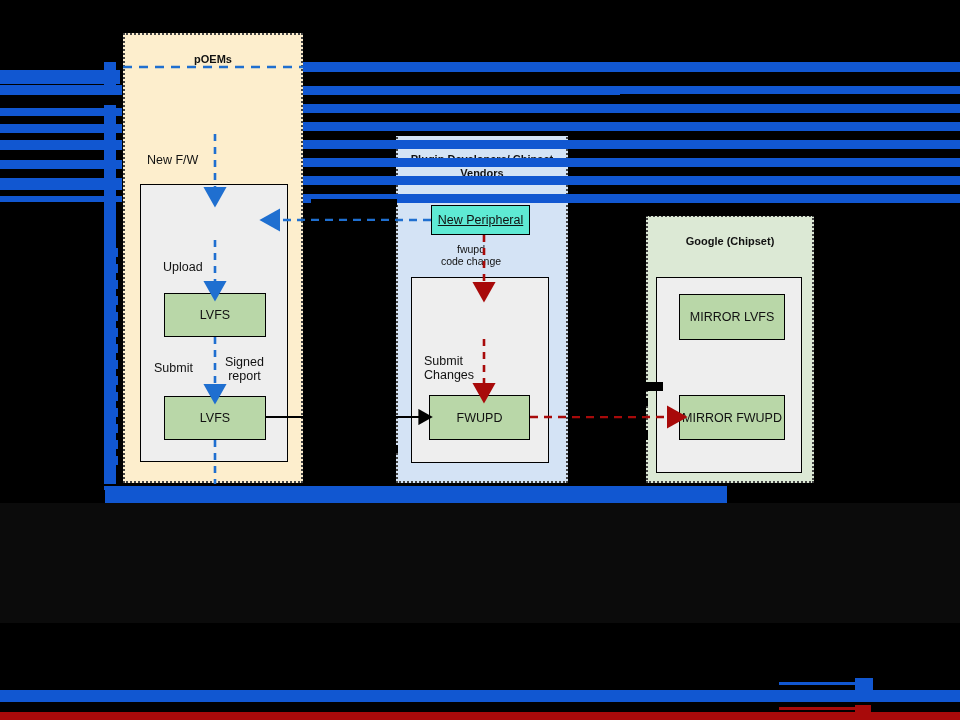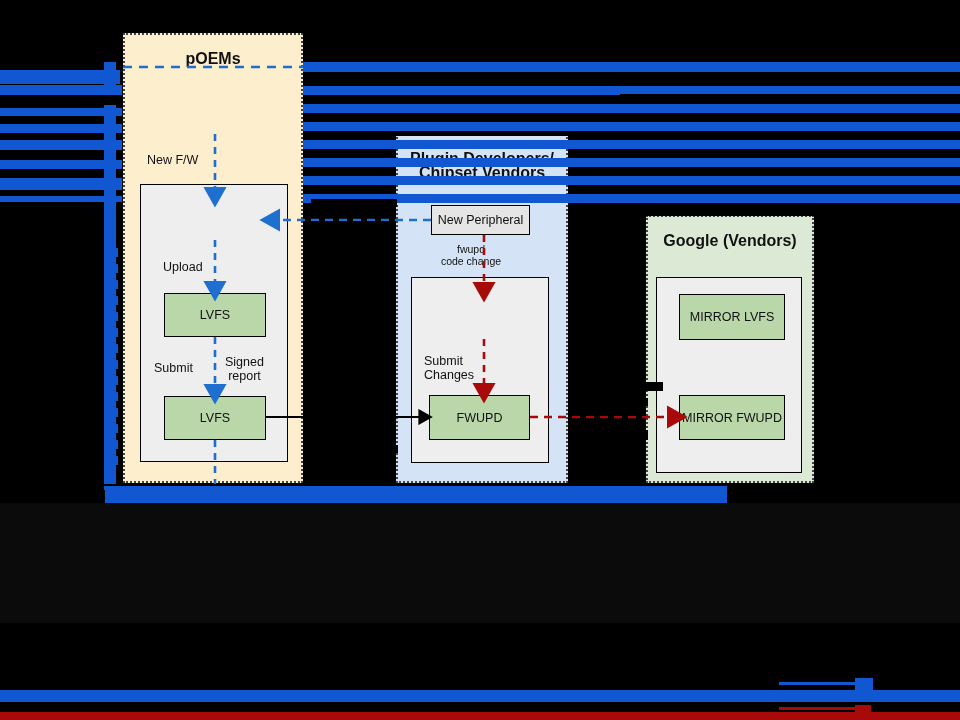--- a/index.html
+++ b/index.html
@@ -7,21 +7,21 @@
   body{width:960px;height:720px;overflow:hidden;
        font-family:"Liberation Sans","DejaVu Sans",sans-serif;}
 
   #stage{position:relative;width:960px;height:720px;background:#000;overflow:hidden;}
 
   
   #diagram{position:absolute;left:0;top:0;width:960px;height:720px;}
 
   .group{position:absolute;border:2px dotted #444;box-sizing:border-box;}
   .group-title{position:absolute;left:0;right:0;text-align:center;
-                font-weight:bold;font-size:16px;color:#111;line-height:14px;}
+                font-weight:bold;font-size:11px;color:#111;line-height:14px;}
 
   .panel{position:absolute;background:#eeeeee;border:1.4px solid #000;box-sizing:border-box;}
 
   .node{position:absolute;box-sizing:border-box;border:1.4px solid #000;
         display:flex;align-items:center;justify-content:center;
         text-align:center;font-size:12.5px;color:#111;line-height:14px;}
 
   .lbl{position:absolute;font-size:12.5px;color:#111;line-height:14px;text-align:left;
        white-space:pre-line;}
   .lbl.sm{font-size:10.5px;line-height:12px;text-align:center;}
@@ -48,34 +48,34 @@
       <div class="group-title" style="top:17px;">pOEMs</div>
     </div>
 
     <div class="group" style="left:396px;top:133px;width:172px;height:350px;background:#d4e3f5;">
       <div class="group-title" style="top:17px;">Plugin Developers/
 Chipset Vendors</div>
     </div>
 
     <div class="group" style="left:646px;top:215px;width:168px;height:268px;background:#dce9d5;">
       <div class="group-title" style="top:17px;">Google
-(Vendors)</div>
+(Chipset)</div>
     </div>
 
     <div class="panel" style="left:140px;top:184px;width:148px;height:278px;"></div>
     <div class="panel" style="left:411px;top:277px;width:138px;height:186px;"></div>
     <div class="panel" style="left:656px;top:277px;width:146px;height:196px;"></div>
 
 
 
     <div class="node" style="left:164px;top:293px;width:102px;height:44px;background:#b9d7a8;">LVFS</div>
 
     <div class="node" style="left:164px;top:396px;width:102px;height:44px;background:#b9d7a8;">LVFS</div>
 
-    <div class="node" style="left:431px;top:205px;width:99px;height:30px;background:#e5e5e5;">New Peripheral</div>
+    <div class="node" style="left:431px;top:205px;width:99px;height:30px;background:#5eead4;text-decoration:underline;">New Peripheral</div>
 
 
     <div class="node" style="left:429px;top:395px;width:101px;height:45px;background:#b9d7a8;">FWUPD</div>
 
     <div class="node" style="left:679px;top:395px;width:106px;height:45px;background:#b9d7a8;">MIRROR FWUPD</div>
 
     <div class="node" style="left:679px;top:294px;width:106px;height:46px;background:#b9d7a8;">MIRROR LVFS</div>
 
     <div class="lbl" style="left:147px;top:153px;">New F/W</div>
     <div class="lbl" style="left:163px;top:260px;">Upload</div>

